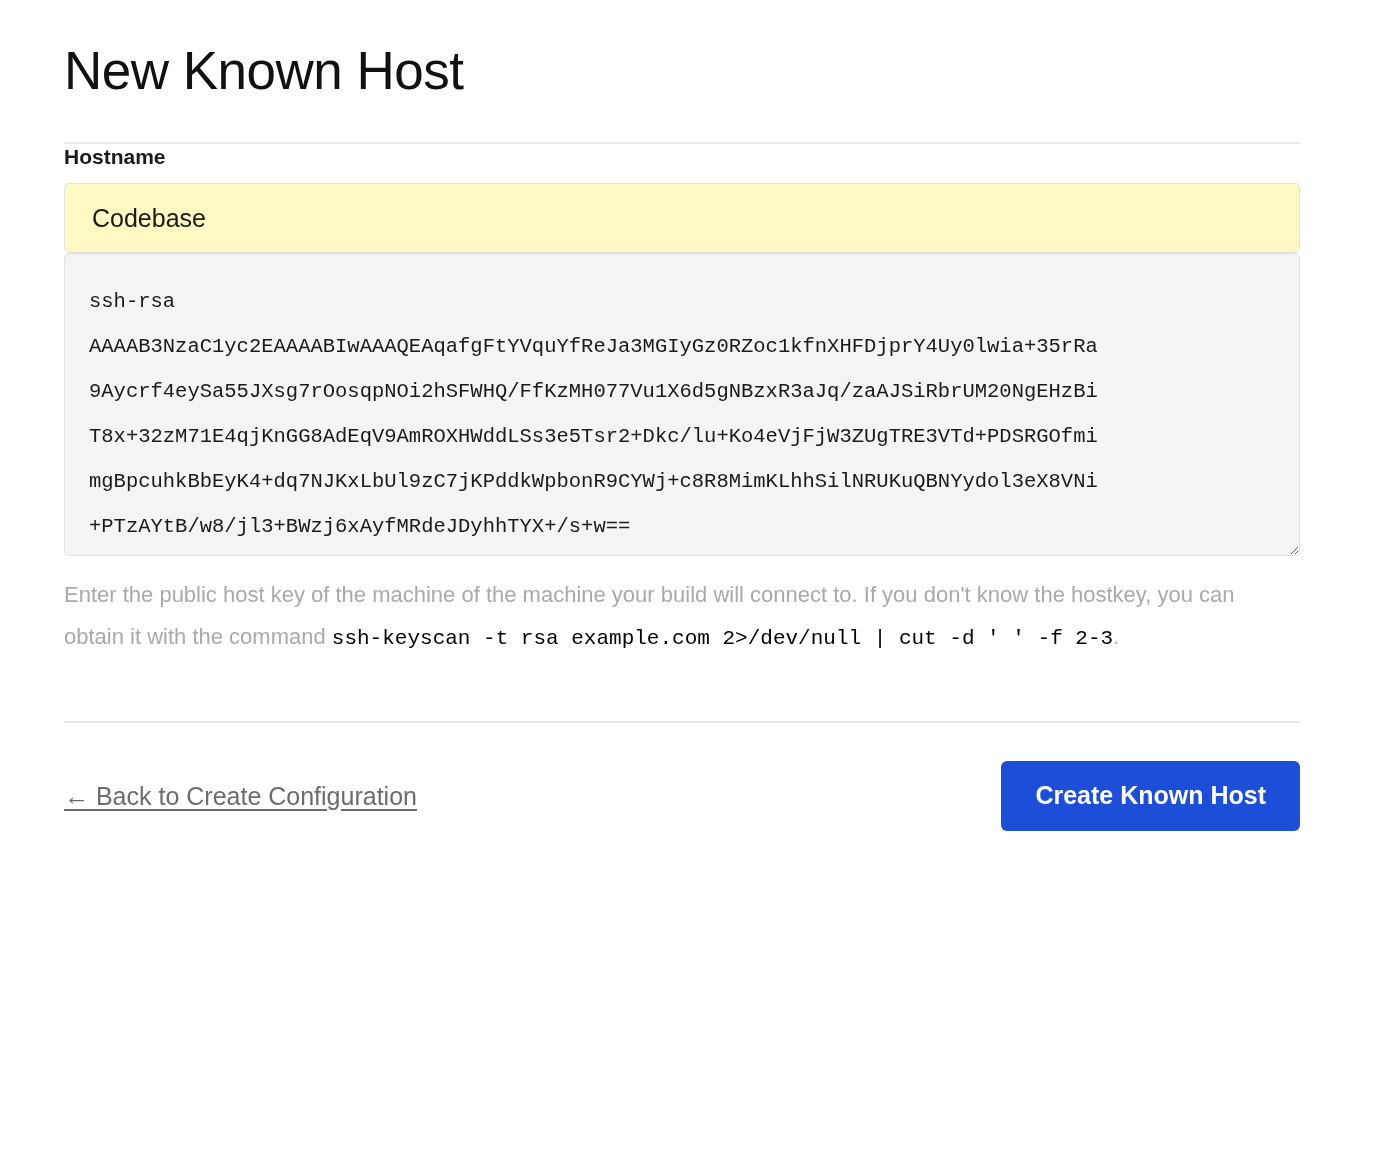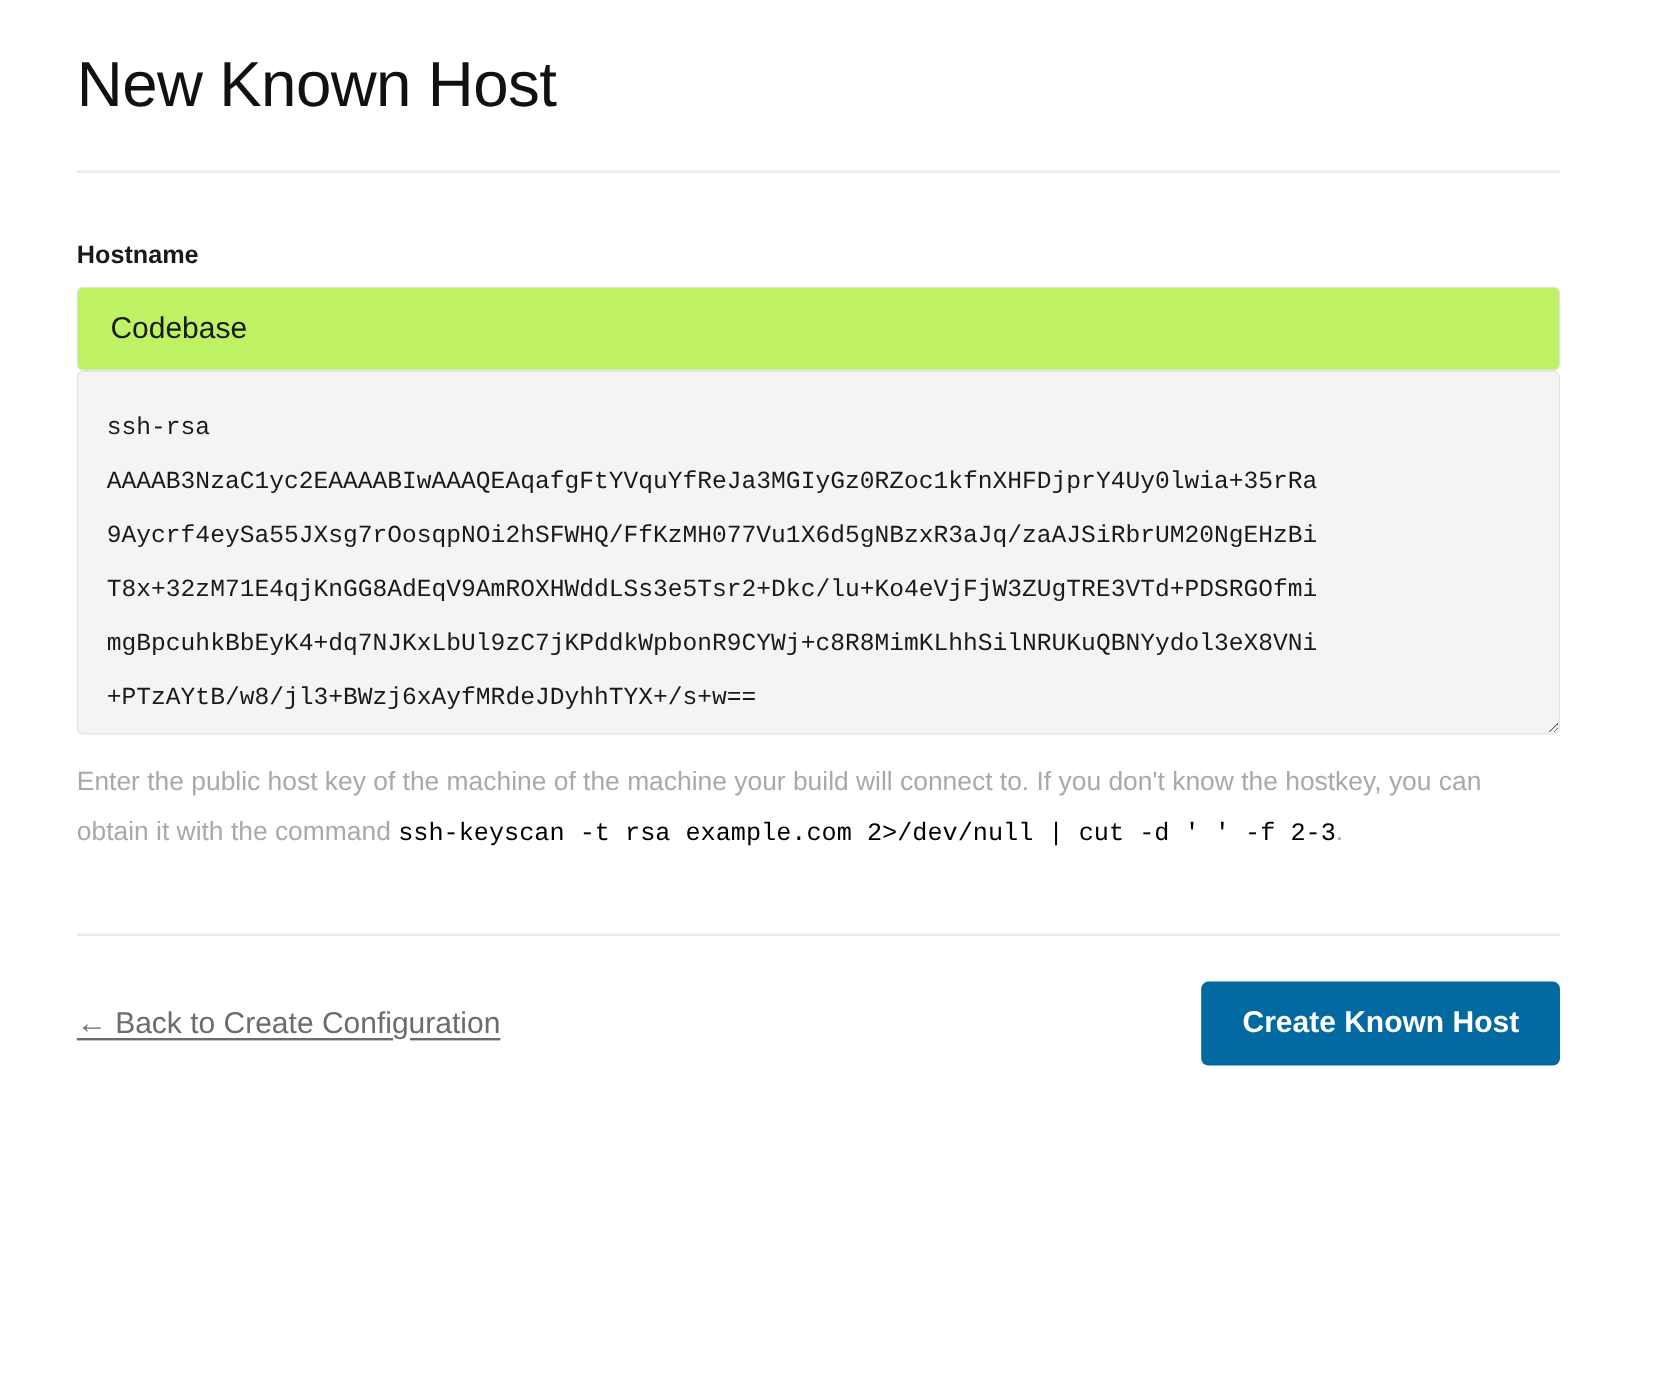--- a/index.html
+++ b/index.html
@@ -34,29 +34,28 @@
     background: #e9e9e9;
     border: 0;
     margin: 0;
   }
   .rule-top { margin-top: 45px; }
   .field-label {
     font-size: 21px;
     font-weight: 700;
     color: #1a1a1a;
     margin: 0;
-    padding-top: 56px;
     padding-bottom: 14px;
     line-height: 1.2;
   }
   .text-input {
     display: block;
     width: 100%;
     height: 70px;
-    background: #bef264;
+    background: #fef9c3;
     border: 1px solid #e2e2e2;
     border-radius: 5px;
     font-family: "Liberation Sans", sans-serif;
     font-size: 25px;
     color: #1a1a1a;
     padding: 0 27px;
     outline: none;
   }
   .help-text {
     font-size: 22px;
@@ -101,21 +100,21 @@
     color: #6c6c6c;
     text-decoration: underline;
     text-underline-offset: 4px;
     cursor: pointer;
     line-height: 1.2;
   }
   .primary-button {
     display: inline-flex;
     align-items: center;
     justify-content: center;
-    background: #0369a1;
+    background: #1d4ed8;
     color: #ffffff;
     border: 0;
     border-radius: 6px;
     font-family: "Liberation Sans", sans-serif;
     font-size: 25px;
     font-weight: 700;
     height: 70px;
     padding: 0 34px;
     cursor: pointer;
   }

